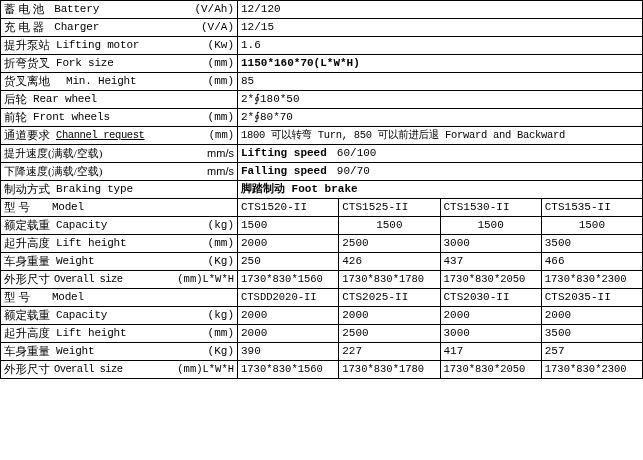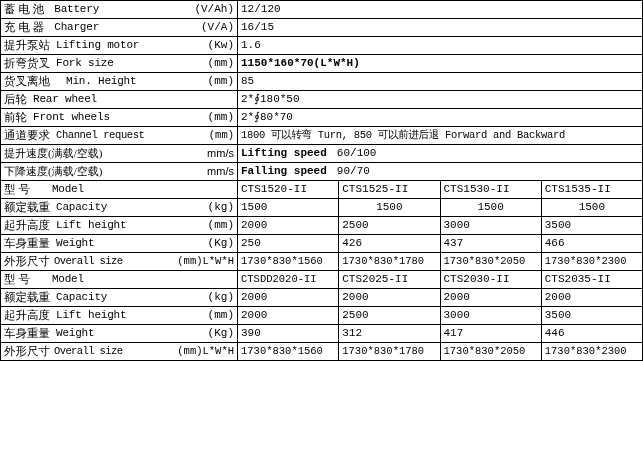--- a/index.html
+++ b/index.html
@@ -60,21 +60,21 @@
     </tr>
 
     <tr>
       <td class="lbl">
         <div class="row">
           <span class="cn">充 电 器</span>
           <span class="en" style="margin-left:10px;">Charger</span>
           <span class="unit">(V/A)</span>
         </div>
       </td>
-      <td class="val" colspan="4">16/15</td>
+      <td class="val" colspan="4">12/15</td>
     </tr>
 
     <tr>
       <td class="lbl">
         <div class="row">
           <span class="cn">提升泵站</span>
           <span class="en" style="margin-left:6px;">Lifting motor</span>
           <span class="unit">(Kw)</span>
         </div>
       </td>
@@ -122,21 +122,21 @@
           <span class="unit">(mm)</span>
         </div>
       </td>
       <td class="val" colspan="4">2*∮80*70</td>
     </tr>
 
     <tr>
       <td class="lbl chlbl">
         <div class="row">
           <span class="cn">通道要求</span>
-          <span class="en" style="margin-left:6px;">Channel request</span>
+          <span class="en" style="margin-left:6px;text-decoration:underline;">Channel request</span>
           <span class="unit">(mm)</span>
         </div>
       </td>
       <td class="val" colspan="4" style="font-size:10.5px;letter-spacing:-0.3px;">1800 可以转弯 Turn, 850 可以前进后退   Forward and Backward</td>
     </tr>
 
     <tr>
       <td class="lbl spd">
         <div class="row">
           <span class="cn">提升速度(满载/空载)</span>
@@ -159,20 +159,29 @@
         </div>
       </td>
       <td colspan="4">
         <div class="flexrow">
           <span class="sp-name">Falling speed</span>
           <span class="sp-val">90/70</span>
         </div>
       </td>
     </tr>
 
+    <tr>
+      <td class="lbl">
+        <div class="row">
+          <span class="cn">制动方式</span>
+          <span class="en" style="margin-left:6px;">Braking type</span>
+        </div>
+      </td>
+      <td colspan="4" class="val bold">脚踏制动 Foot brake</td>
+    </tr>
 
     <tr>
       <td class="lbl">
         <div class="row">
           <span class="cn">型 号</span>
           <span class="en" style="margin-left:22px;">Model</span>
         </div>
       </td>
       <td class="modelcell c4">CTS1520-II</td>
       <td class="modelcell c4">CTS1525-II</td>
@@ -279,23 +288,23 @@
 
     <tr>
       <td class="lbl">
         <div class="row">
           <span class="cn">车身重量</span>
           <span class="en" style="margin-left:6px;">Weight</span>
           <span class="unit">(Kg)</span>
         </div>
       </td>
       <td class="val">390</td>
-      <td class="val">312</td>
+      <td class="val">227</td>
       <td class="val">417</td>
-      <td class="val">446</td>
+      <td class="val">257</td>
     </tr>
 
     <tr>
       <td class="lbl ovlbl">
         <div class="row">
           <span class="cn">外形尺寸</span>
           <span class="en" style="margin-left:4px;">Overall size</span>
           <span class="unit" style="font-size:10.5px;">(mm)L*W*H</span>
         </div>
       </td>

